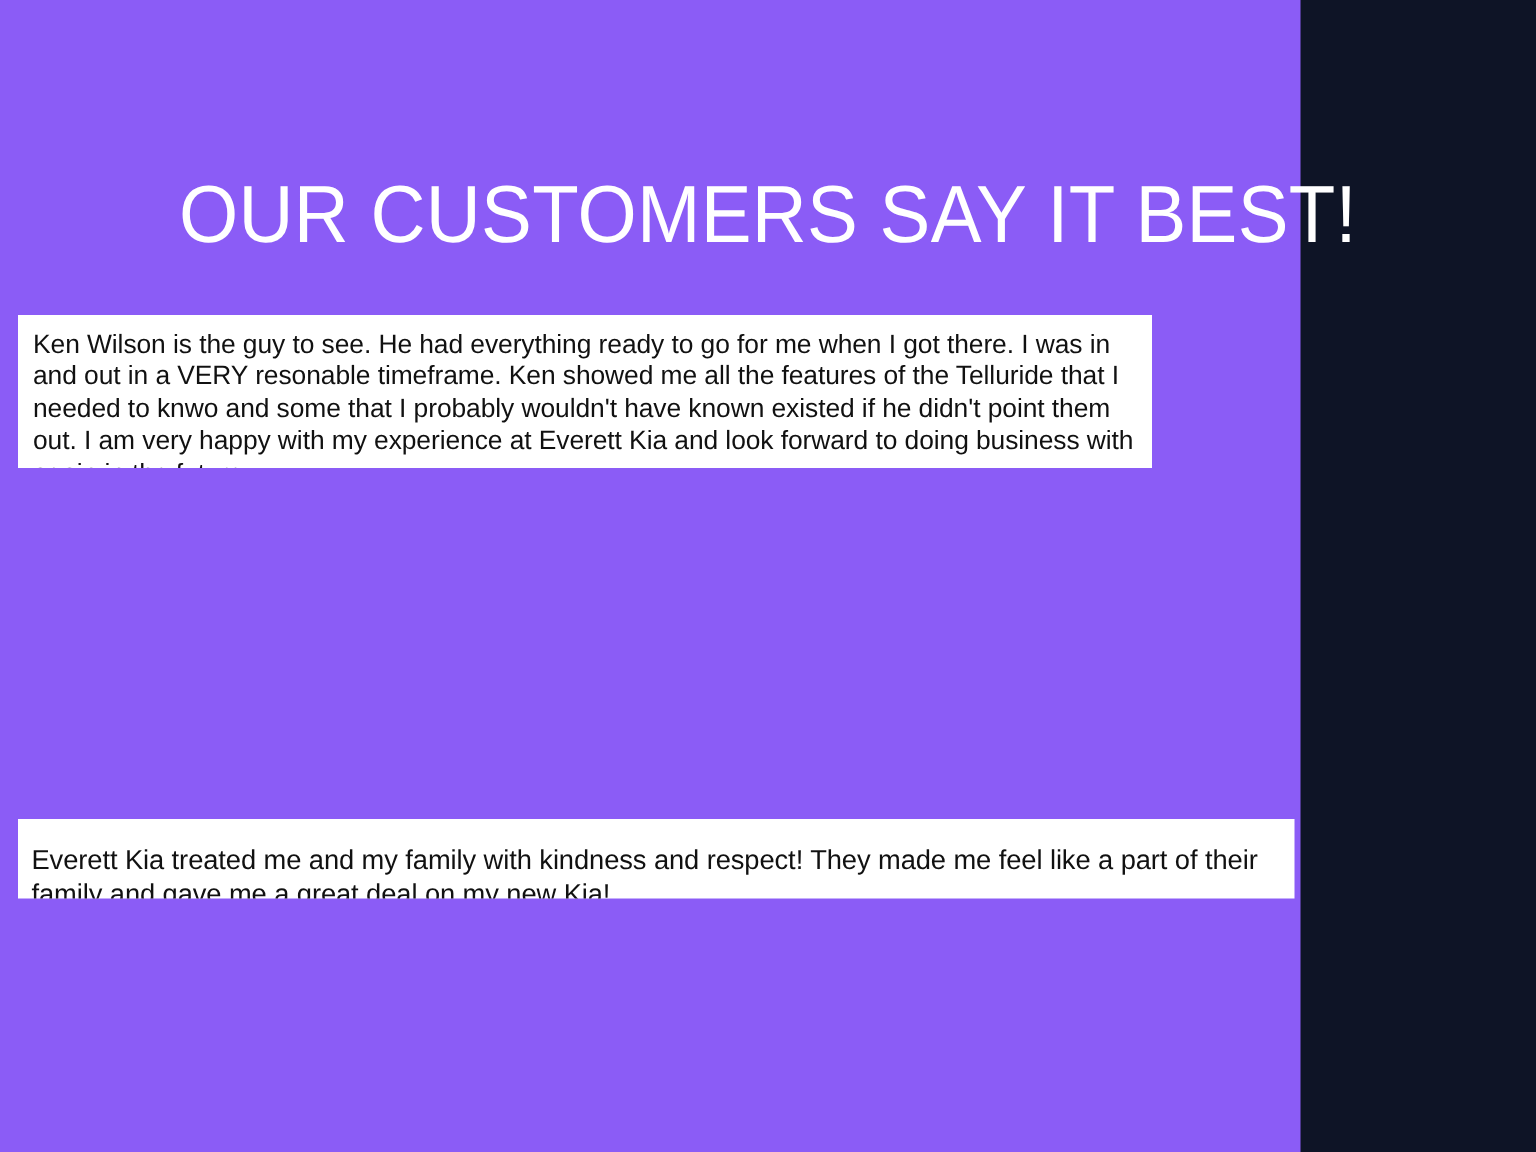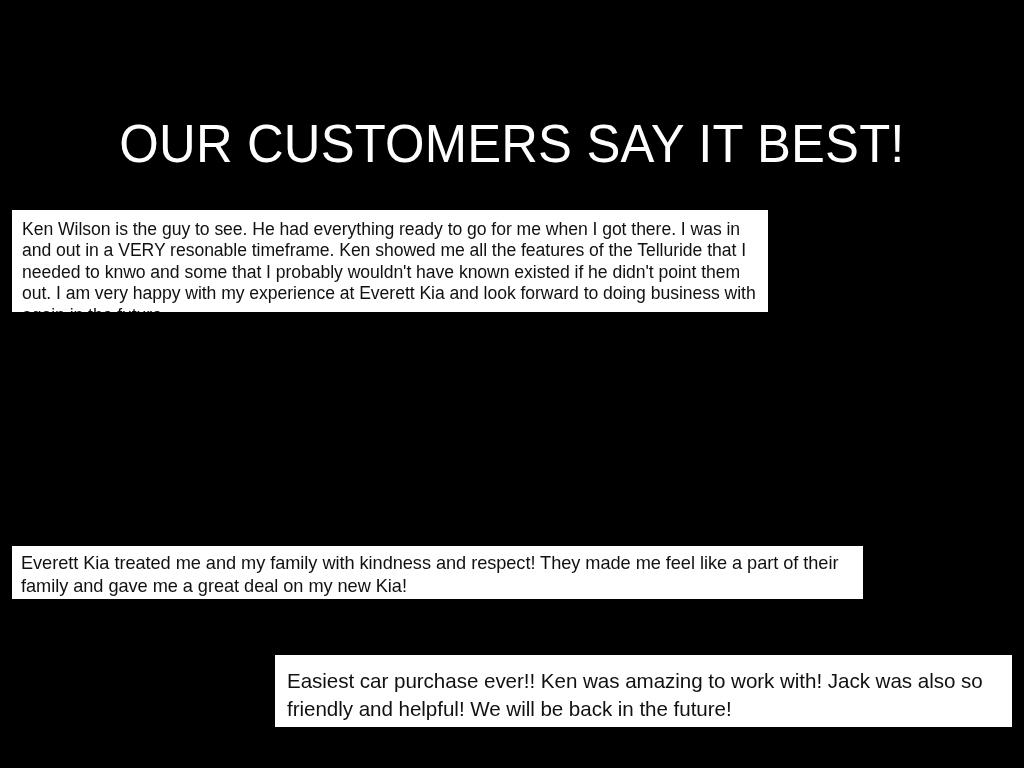--- a/index.html
+++ b/index.html
@@ -9,23 +9,23 @@
   body {
     width: 1024px;
     height: 768px;
     overflow: hidden;
     background: #0e1426;
     font-family: "Liberation Sans", sans-serif;
     -webkit-font-smoothing: antialiased;
   }
   #slide {
     position: relative;
-    width: 1024px;
+    width: 867px;
     height: 768px;
-    background: #000000;
+    background: #8b5cf6;
   }
   #slide-title {
     position: absolute;
     left: 0;
     top: 112px;
     width: 1024px;
     text-align: center;
     color: #ffffff;
     font-family: "Liberation Sans", sans-serif;
     font-size: 54px;
@@ -76,21 +76,21 @@
     font-size: 18.6px;
     line-height: 24.6px;
     letter-spacing: -0.05px;
   }
   
   #quote-card-3 {
     left: 12px;
     top: 546px;
     width: 851px;
     height: 53px;
-    padding: 6px 8px 6px 9px;
+    padding: 16px 8px 6px 9px;
   }
   #quote-card-3 .quote-text {
     font-size: 18.2px;
     line-height: 23.4px;
     letter-spacing: -0.05px;
   }
   
   #quote-card-4 {
     left: 275px;
     top: 655px;
@@ -113,17 +113,14 @@
 
   <div class="quote-card" id="quote-card-1">
     <span class="quote-text">Ken Wilson is the guy to see. He had everything ready to go for me when I got there. I was in and out in a VERY resonable timeframe. Ken showed me all the features of the Telluride that I needed to knwo and some that I probably wouldn't have known existed if he didn't point them out. I am very happy with my experience at Everett Kia and look forward to doing business with again in the future.</span>
   </div>
 
 
   <div class="quote-card" id="quote-card-3">
     <span class="quote-text">Everett Kia treated me and my family with kindness and respect! They made me feel like a part of their family and gave me a great deal on my new Kia!</span>
   </div>
 
-  <div class="quote-card" id="quote-card-4">
-    <span class="quote-text">Easiest car purchase ever!! Ken was amazing to work with! Jack was also so friendly and helpful! We will be back in the future!</span>
-  </div>
 
 </div>
 
 </body></html>

